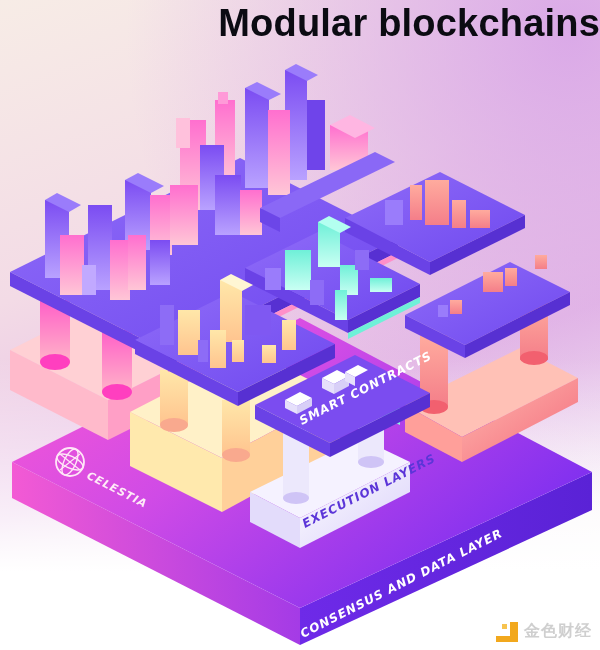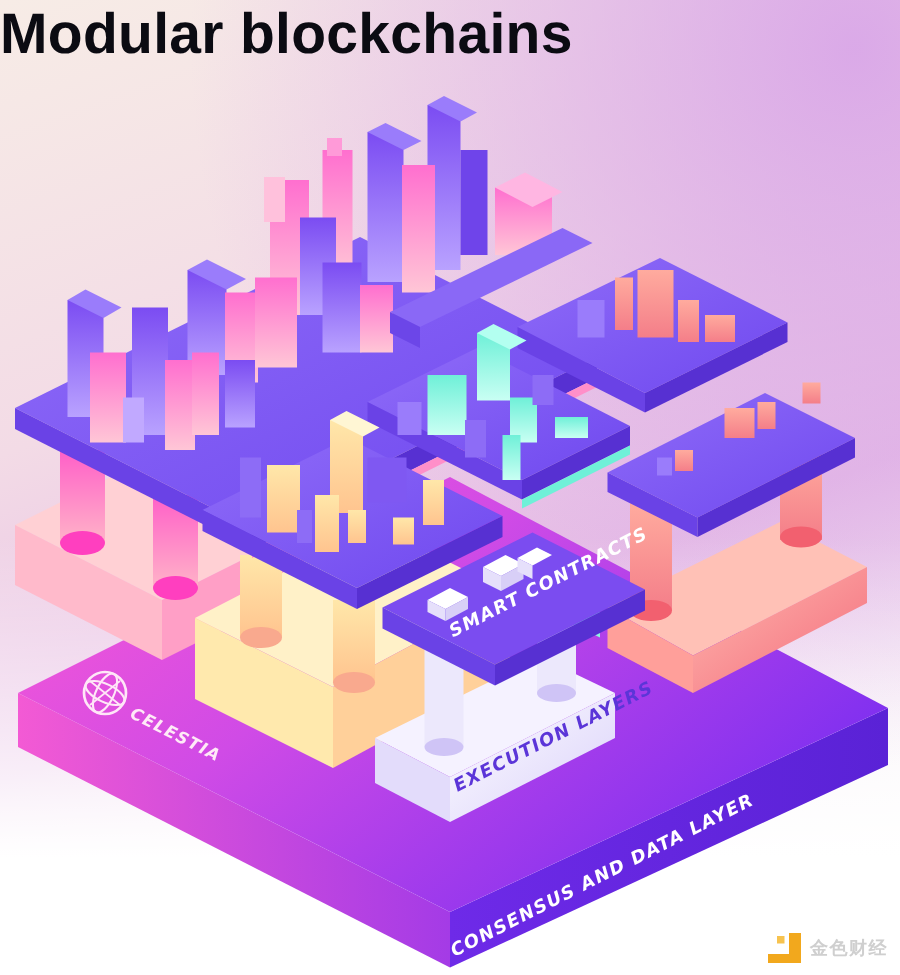--- a/index.html
+++ b/index.html
@@ -7,37 +7,37 @@
     width: 600px; height: 650px; overflow: hidden; position: relative;
     font-family: "Liberation Sans", "DejaVu Sans", sans-serif;
     background: linear-gradient(160deg, #f7ece6 0%, #f3dbe6 35%, #e7bfe6 60%, #f6eef4 80%, #ffffff 100%);
   }
   .bg-radial {
     position: absolute; inset: 0;
     background: radial-gradient(ellipse at 95% 5%, rgba(214,160,232,0.85) 0%, rgba(214,160,232,0) 55%),
                 linear-gradient(180deg, rgba(255,255,255,0) 55%, #ffffff 88%);
   }
   .title {
-    position: absolute; left: 0; right: 0; top: 2px; text-align: left;
+    position: absolute; left: 0; right: 0; top: 2px; text-align: right;
     font-size: 38px; font-weight: 700; color: #0b0b12; letter-spacing: 0.2px;
     font-family: "Liberation Sans", "DejaVu Sans", sans-serif;
   }
   svg.scene { position: absolute; left: 0; top: 0; }
   .layer-label {
     font-family: "DejaVu Sans", "Liberation Sans", sans-serif;
     font-weight: 700; font-style: italic; letter-spacing: 1px;
   }
   .watermark {
     position: absolute; right: 8px; bottom: 8px; display: flex; align-items: center; gap: 6px;
   }
   .wm-logo { width: 22px; height: 20px; position: relative; }
   .wm-logo .b { position:absolute; right:0; top:0; width:8px; height:20px; background:#f2a81d; }
   .wm-logo .c { position:absolute; left:0; bottom:0; width:22px; height:6px; background:#f2a81d; }
   .wm-logo .d { position:absolute; left:6px; top:2px; width:5px; height:5px; background:#f7c34f; }
-  .wm-text { font-size: 12px; color: #cfcfcf; font-weight: 700; letter-spacing: 1px;
+  .wm-text { font-size: 16px; color: #cfcfcf; font-weight: 700; letter-spacing: 1px;
     font-family: "DejaVu Sans", sans-serif; }
 </style>
 </head>
 <body>
 
 <div class="bg-radial"></div>
 
 <div class="title">Modular blockchains</div>
 
 <svg class="scene" width="600" height="650" viewBox="0 0 600 650">

